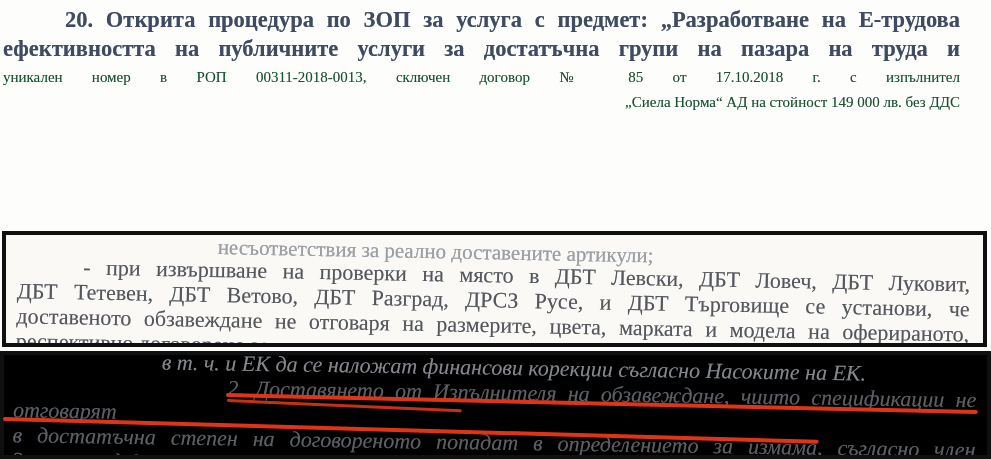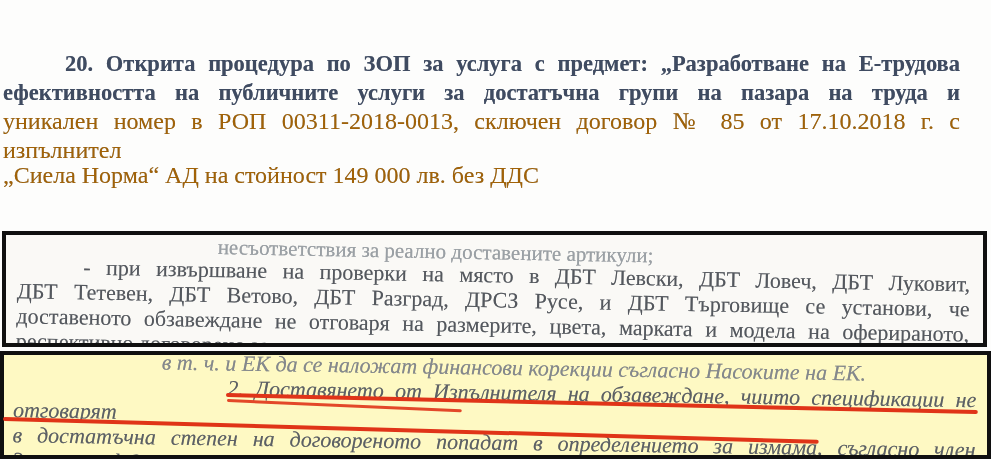--- a/index.html
+++ b/index.html
@@ -10,25 +10,25 @@
     overflow:hidden;
     font-family:"Liberation Serif","DejaVu Serif",serif;
   }
   
   .top-para{
     position:absolute;left:3px;top:5px;width:957px;
     font-size:22.5px;line-height:29px;
     color:#3f4b61;
     text-shadow:0 0 .5px rgba(63,75,97,.55);
   }
-  .tl{white-space:nowrap;}
+  .tl{white-space:nowrap;text-align:right;}
   .jl{text-align:justify;text-align-last:justify;white-space:normal;}
   .bold{font-weight:bold;}
-  .reg{font-weight:normal;color:#a16207;font-size:24px;text-shadow:0 0 .4px rgba(74,84,102,.45);}
-  .indent1{text-indent:62px;margin-top:44px;}
+  .reg{font-weight:normal;color:#14532d;font-size:15px;text-shadow:0 0 .4px rgba(74,84,102,.45);}
+  .indent1{text-indent:62px;}
   .l8{margin-top:-4px;}
   
   .mid-box{
     position:absolute;left:2px;top:231px;
     width:977px;height:108px;
     border:4px solid #101010;
     background:#faf9f6;
     overflow:hidden;
   }
   .mid-rot{
@@ -42,21 +42,21 @@
     line-height:20px;margin-top:-2px;margin-left:200px;
     color:#9aa0a5;font-size:21px;white-space:nowrap;
   }
   .m1{text-indent:66px;}
   .m4{white-space:nowrap;}
   
   .bot-box{
     position:absolute;left:0px;top:351px;
     width:983px;height:100px;
     border:4px solid #101010;
-    background:#fef9c3;
+    background:#000000;
     overflow:hidden;
   }
   .bot-rot{
     transform:rotate(0.9deg);transform-origin:0 0;
     padding:0 10px;
     font-style:italic;
     font-size:22px;line-height:25px;
     color:#5c6065;
     text-shadow:0 0 .5px rgba(92,96,101,.5);
   }

